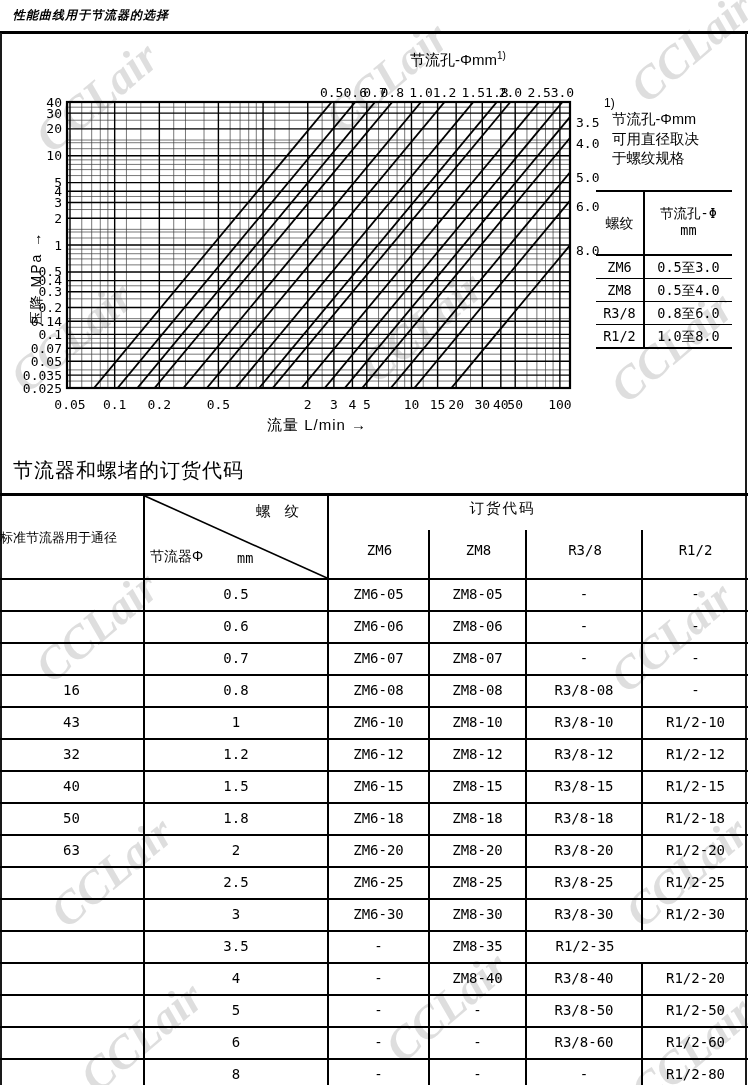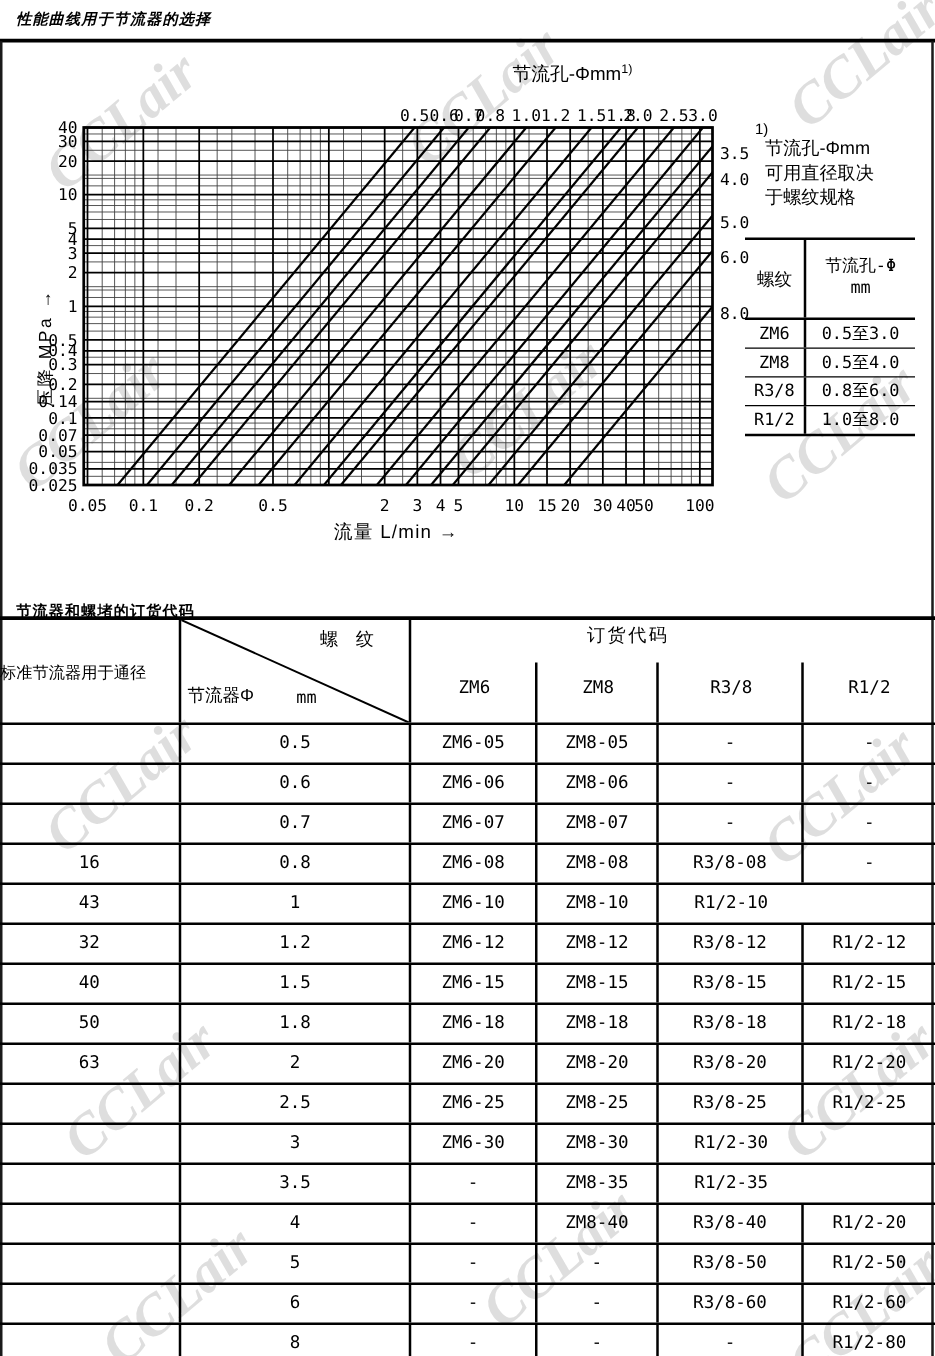--- a/index.html
+++ b/index.html
@@ -26,21 +26,21 @@
   #miniTable .mhead{position:relative;height:62px;border-bottom:2px solid #000;}
   #miniTable .mrow{position:relative;height:22px;border-bottom:1.5px solid #000;
                    font-size:13.5px;line-height:22px;}
   #miniTable .mrow:last-child{border-bottom:none;}
   #miniTable .c1{position:absolute;left:0;top:0;width:47px;height:100%;text-align:center;}
   #miniTable .c2{position:absolute;left:49px;top:0;width:87px;height:100%;text-align:center;}
   #miniTable .vdiv{position:absolute;left:47px;top:0;width:2px;height:100%;background:#000;}
   #miniTable .mhead .c1{line-height:62px;font-size:14px;}
   #miniTable .mhead .c2{font-size:13.5px;line-height:17px;padding-top:13px;box-sizing:border-box;}
   
-  #title2{left:13px;top:481px;font-size:12px;font-weight:bold;letter-spacing:1px;}
+  #title2{left:13px;top:457px;font-size:20px;font-weight:normal;letter-spacing:1px;}
   
   #orderTable{left:0;top:493px;width:748px;border-top:3px solid #000;}
   #otHeader{position:relative;height:82px;border-bottom:2.5px solid #000;}
   #otHeader .hc{position:absolute;top:0;height:100%;box-sizing:border-box;}
   #hc1{left:0;width:145px;border-right:2px solid #000;font-size:13px;}
   #hc1 span{position:absolute;left:0;top:33px;width:100%;text-align:left;}
   #hc2{left:145px;width:184px;border-right:2px solid #000;}
   #diagTop{position:absolute;right:14px;top:6px;font-size:14.5px;letter-spacing:14px;}
   #diagBottom{position:absolute;left:5px;bottom:12px;font-size:14px;}
   #diagUnit{position:absolute;left:92px;bottom:12px;font-size:13.5px;}
@@ -347,20 +347,21 @@
           <div class="mono">ZM6-08</div>
           <div class="mono">ZM8-08</div>
           <div class="mono">R3/8-08</div>
           <div class="mono">-</div>
         </div>
         <div class="otRow">
           <div class="mono">43</div>
           <div class="mono">1</div>
           <div class="mono">ZM6-10</div>
           <div class="mono">ZM8-10</div>
+          <div class="mono">R3/8-10</div>
           <div class="mono">R1/2-10</div>
         </div>
         <div class="otRow">
           <div class="mono">32</div>
           <div class="mono">1.2</div>
           <div class="mono">ZM6-12</div>
           <div class="mono">ZM8-12</div>
           <div class="mono">R3/8-12</div>
           <div class="mono">R1/2-12</div>
         </div>
@@ -394,20 +395,21 @@
           <div class="mono">ZM6-25</div>
           <div class="mono">ZM8-25</div>
           <div class="mono">R3/8-25</div>
           <div class="mono">R1/2-25</div>
         </div>
         <div class="otRow">
           <div class="mono"></div>
           <div class="mono">3</div>
           <div class="mono">ZM6-30</div>
           <div class="mono">ZM8-30</div>
+          <div class="mono">R3/8-30</div>
           <div class="mono">R1/2-30</div>
         </div>
         <div class="otRow">
           <div class="mono"></div>
           <div class="mono">3.5</div>
           <div class="mono">-</div>
           <div class="mono">ZM8-35</div>
           <div class="mono">R1/2-35</div>
         </div>
         <div class="otRow">

